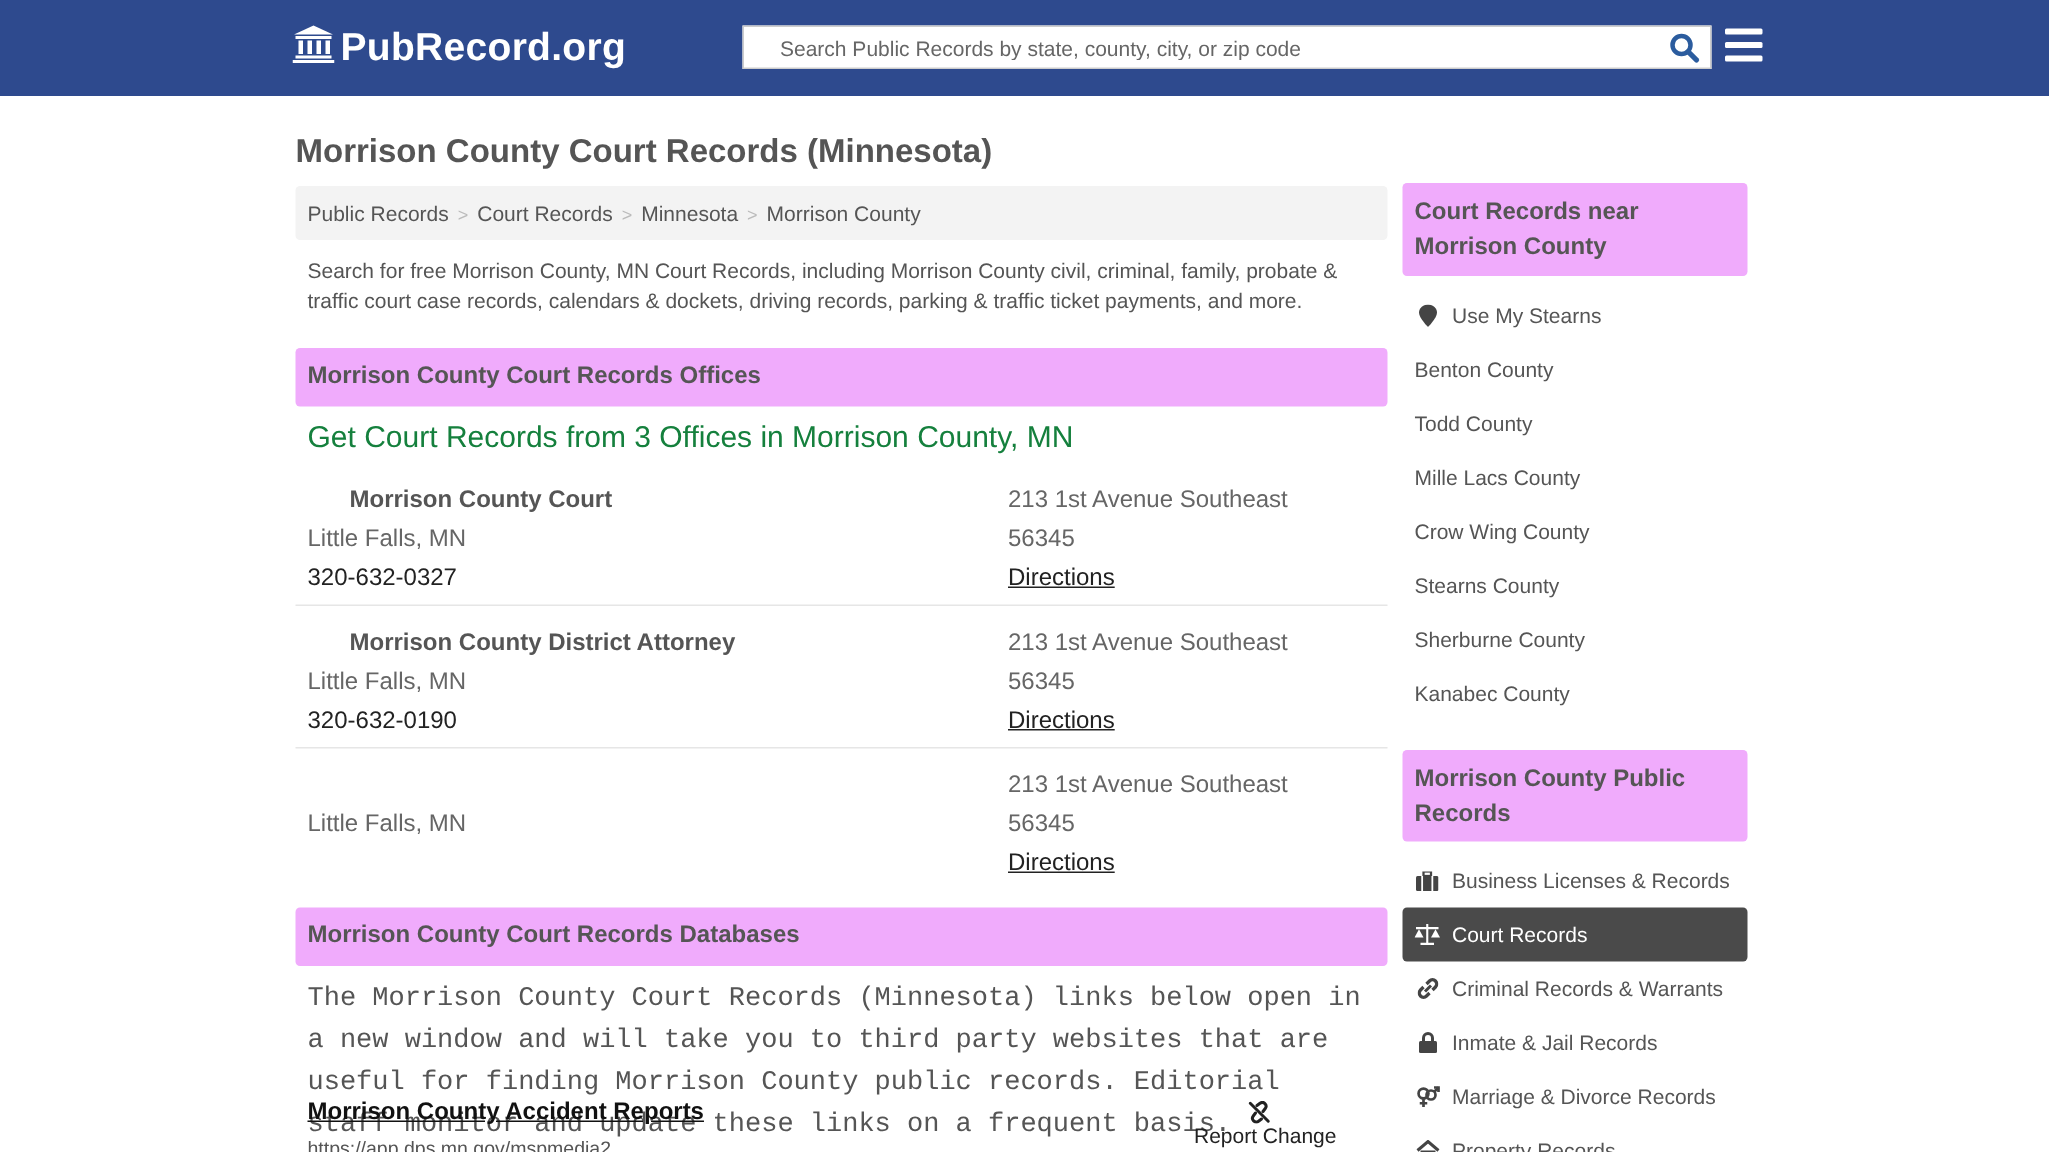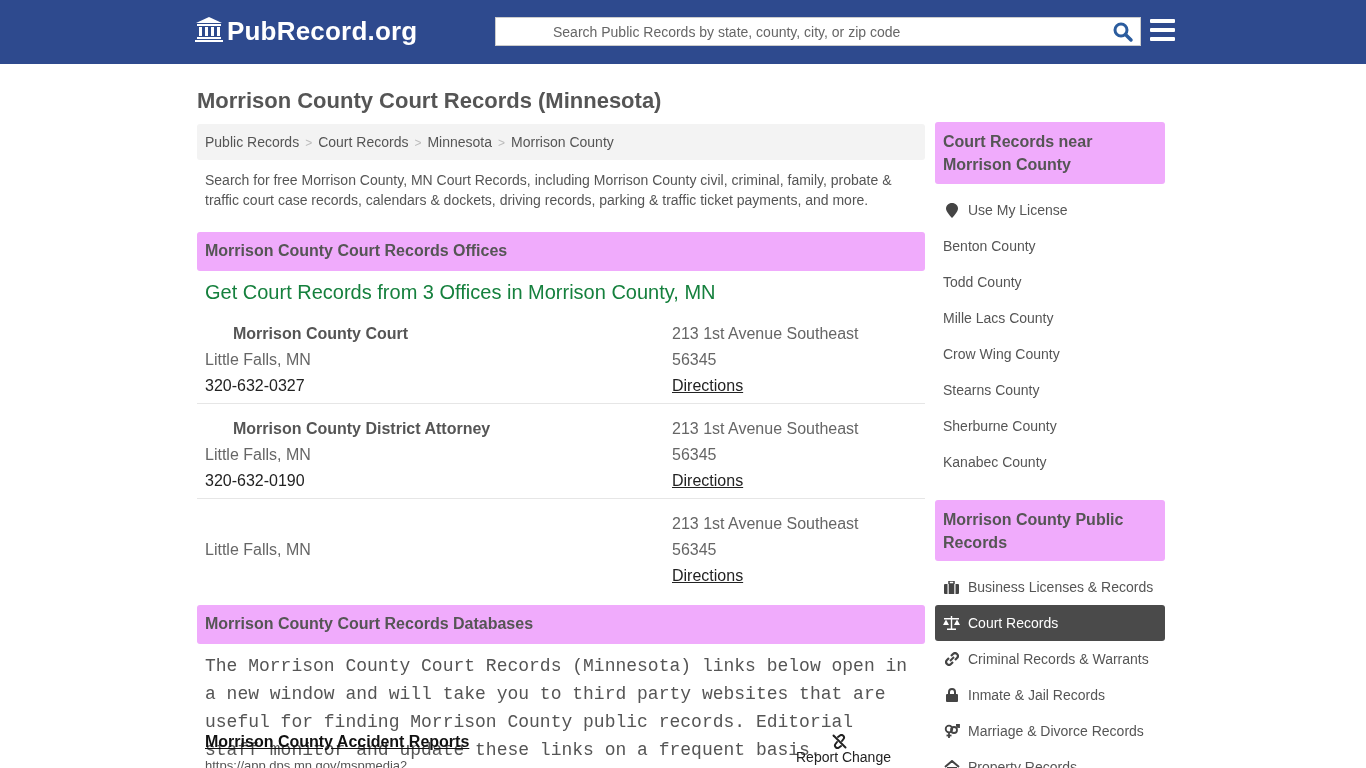--- a/index.html
+++ b/index.html
@@ -5,21 +5,21 @@
   * { box-sizing: border-box; margin: 0; padding: 0; }
   html, body { width: 1366px; height: 768px; overflow: hidden; background: #fff; }
   body { font-family: "Liberation Sans", sans-serif; color: #555; font-size: 14px; }
   a { color: inherit; }
 
   .topbar { position: absolute; left: 0; top: 0; width: 1366px; height: 64px; background: #2e4a8e; }
   .logo { position: absolute; left: 195px; top: 16px; height: 34px; display: flex; color: #fff; text-decoration: none; }
   .logo-icon { width: 28px; height: 26px; margin-right: 4px; }
   .logo-text { font-size: 26px; font-weight: bold; letter-spacing: 0.2px; color: #fff; }
   .search { position: absolute; left: 495px; top: 17px; width: 646px; height: 29px; background: #fff; border: 1px solid #ccc; }
-  .search input { position: absolute; left: 0; top: 0; width: 610px; height: 27px; border: none; outline: none; padding: 0 24px; font-family: "Liberation Sans", sans-serif; font-size: 14px; color: #555; background: transparent; margin-left: 33px; }
+  .search input { position: absolute; left: 0; top: 0; width: 610px; height: 27px; border: none; outline: none; padding: 0 24px; font-family: "Liberation Sans", sans-serif; font-size: 14px; color: #555; background: transparent; }
   .search input::placeholder { color: #666; }
   .search-btn { position: absolute; right: 6px; top: 3px; width: 22px; height: 22px; cursor: pointer; }
   .menu-btn { position: absolute; left: 1150px; top: 19px; width: 25px; height: 23px; cursor: pointer; }
   .menu-btn span { display: block; height: 4px; background: #fff; margin-bottom: 5px; border-radius: 1px; }
 
   h1.page-title { position: absolute; left: 197px; top: 88px; font-size: 22px; font-weight: bold; color: #555; }
 
   .breadcrumb { position: absolute; left: 197px; top: 124px; width: 728px; height: 36px; background: #f3f3f3; border-radius: 3px; padding: 10px 8px; font-size: 14px; color: #555; }
   .breadcrumb a { text-decoration: none; color: #555; }
   .breadcrumb .sep { color: #bbb; margin: 0 6px; font-size: 12px; }
@@ -132,21 +132,21 @@
 </div>
 
 <div class="side-head" style="top:122px; height:62px">Court Records near Morrison County</div>
 
 <a class="side-item" style="top:192px">
   <span class="ico">
     <svg width="12" height="15" viewBox="0 0 12 15">
         <path d="M6 0 C2.5 0 0 2.5 0 5.5 C0 9 6 15 6 15 C6 15 12 9 12 5.5 C12 2.5 9.5 0 6 0 Z" fill="#444"></path>
       </svg>
   </span>
-  <span>Use My License</span>
+  <span>Use My Stearns</span>
 </a>
 <a class="side-item" style="top:228px">Benton County</a>
 <a class="side-item" style="top:264px">Todd County</a>
 <a class="side-item" style="top:300px">Mille Lacs County</a>
 <a class="side-item" style="top:336px">Crow Wing County</a>
 <a class="side-item" style="top:372px">Stearns County</a>
 <a class="side-item" style="top:408px">Sherburne County</a>
 <a class="side-item" style="top:444px">Kanabec County</a>
 
 <div class="side-head" style="top:500px; height:61px">Morrison County Public Records</div>

